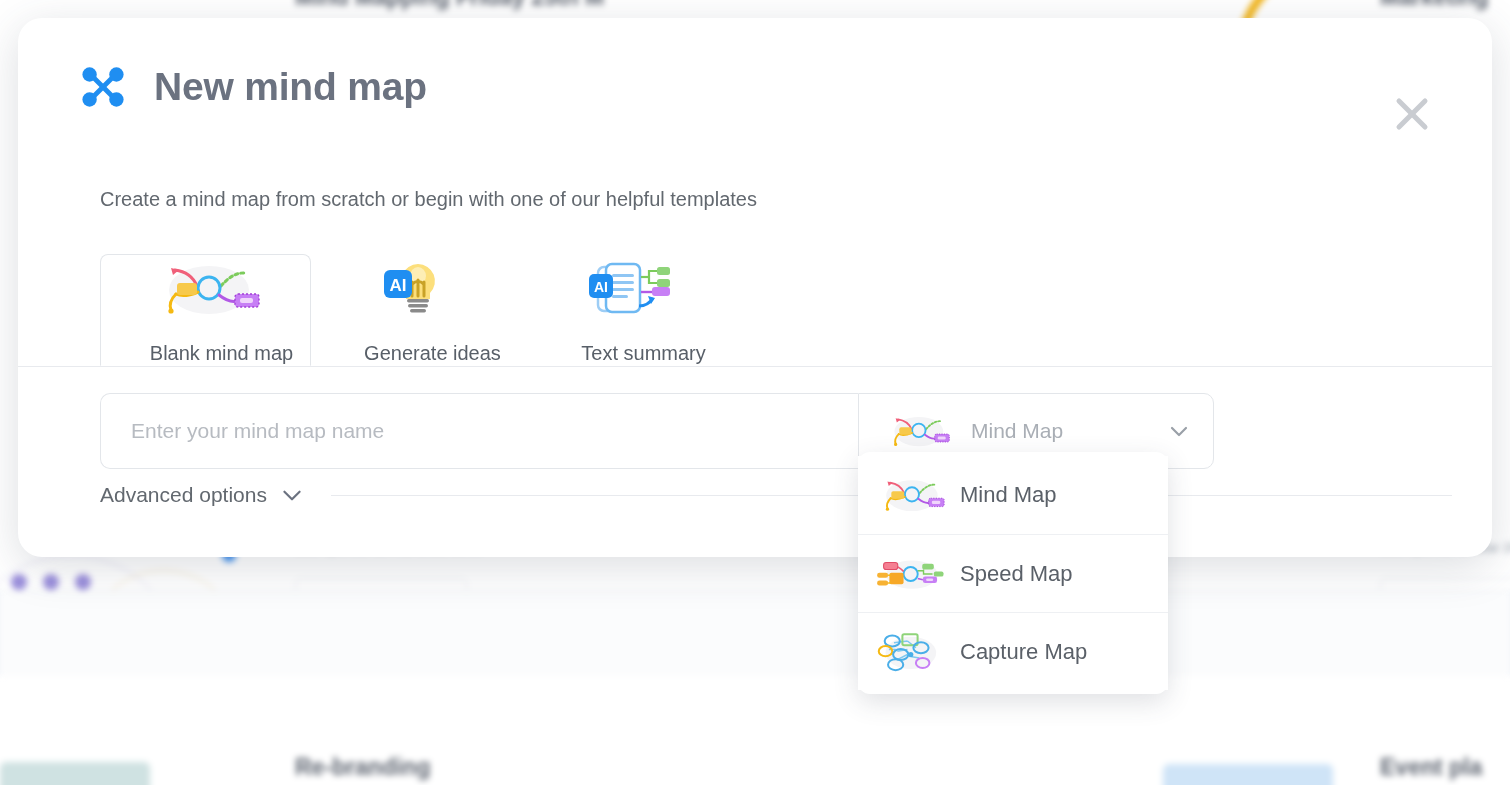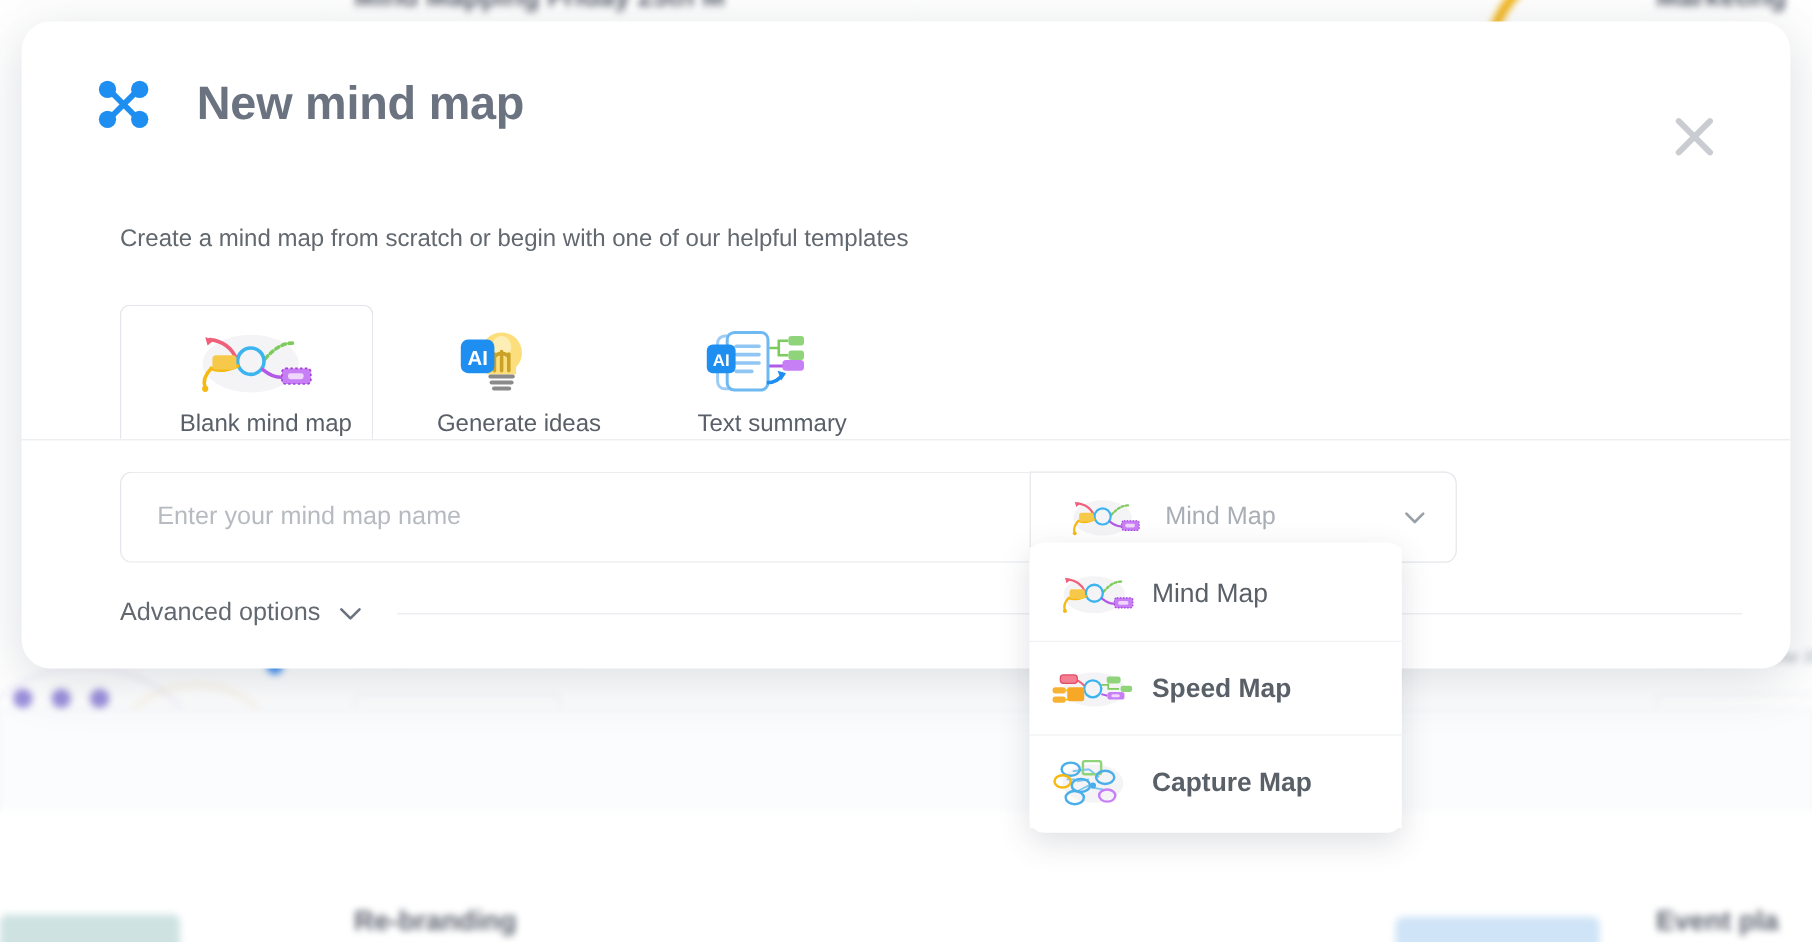--- a/index.html
+++ b/index.html
@@ -70,21 +70,21 @@
     left: 18px; top: 18px;
     width: 1474px; height: 539px;
     background: #ffffff;
     border-radius: 24px;
     box-shadow: 0 10px 44px rgba(60,70,90,0.18);
     z-index: 20;
   }
   .modal-header {
     position: absolute;
     left: 62px; top: 46px;
-    display: flex; align-items: center; gap: 38px; justify-content: flex-end;
+    display: flex; align-items: center; gap: 28px; justify-content: flex-end;
   }
   .logo-icon { width: 46px; height: 46px; display: block; }
   .modal-title {
     font-size: 39px;
     font-weight: bold;
     color: #6b7280;
     letter-spacing: -0.2px;
   }
   .close-btn {
     position: absolute;
@@ -107,21 +107,21 @@
     left: 82px; top: 236px;
     display: flex;
     align-items: flex-end;
   }
   .tab {
     width: 211px;
     height: 112px;
     display: flex;
     flex-direction: column;
     align-items: center;
-    justify-content: flex-end;
+    justify-content: space-between;
     padding-top: 6px;
     box-sizing: border-box;
     cursor: pointer;
     border: 1px solid transparent;
     border-radius: 8px 8px 0 0;
     background: transparent;
   }
   .tab.active {
     border-color: #e3e6ea;
     border-bottom-color: #ffffff;
@@ -192,21 +192,21 @@
     background: #0d8bff;
     color: #ffffff;
     font-size: 25px;
     cursor: pointer;
     font-family: "Liberation Sans", sans-serif;
   }
 
   
   .advanced {
     position: absolute;
-    left: 82px; top: 480px;
+    left: 82px; top: 464px;
     display: flex;
     align-items: center;
     width: 1352px;
   }
   .advanced-label {
     font-size: 21px;
     color: #62686f;
     cursor: pointer;
     white-space: nowrap;
   }
@@ -234,21 +234,21 @@
     height: 78px;
     display: flex;
     align-items: center;
     gap: 12px;
     padding: 0 14px;
     box-sizing: border-box;
     cursor: pointer;
     position: relative;
     background: #fff;
   }
-  .dd-item + .dd-item { border-top: 1px solid #eef0f3; font-weight: bold; }
+  .dd-item + .dd-item { border-top: 1px solid #eef0f3; }
   .dd-icon { width: 76px; height: 52px; flex: none; display: flex; align-items: center; justify-content: center; }
   .dd-label { font-size: 22px; color: #5a6068; }
   .dd-item.highlighted::after {
     content: "";
     position: absolute;
     left: -8px; right: -8px; top: -5px; bottom: -5px;
     border: 5px solid #fe0000;
     border-radius: 2px;
     pointer-events: none;
   }

